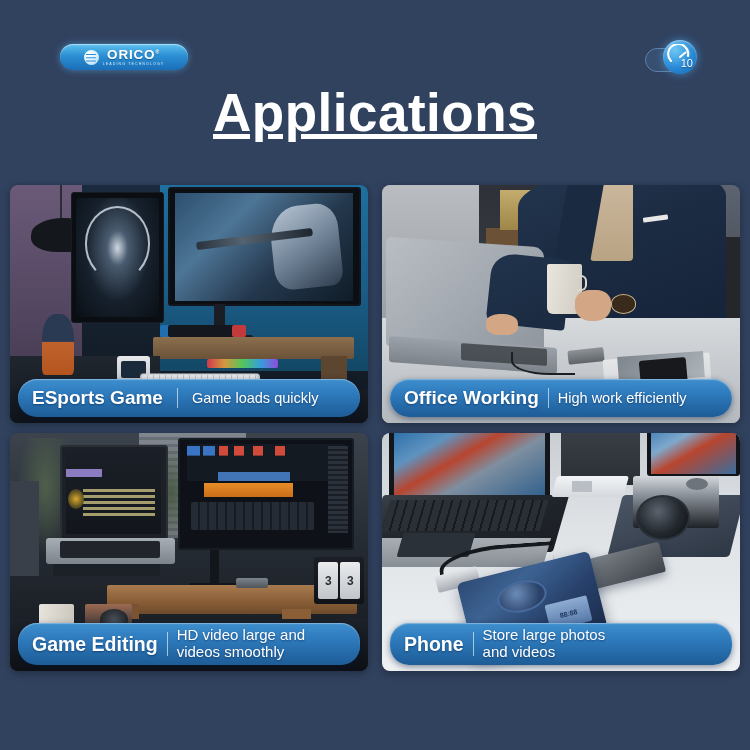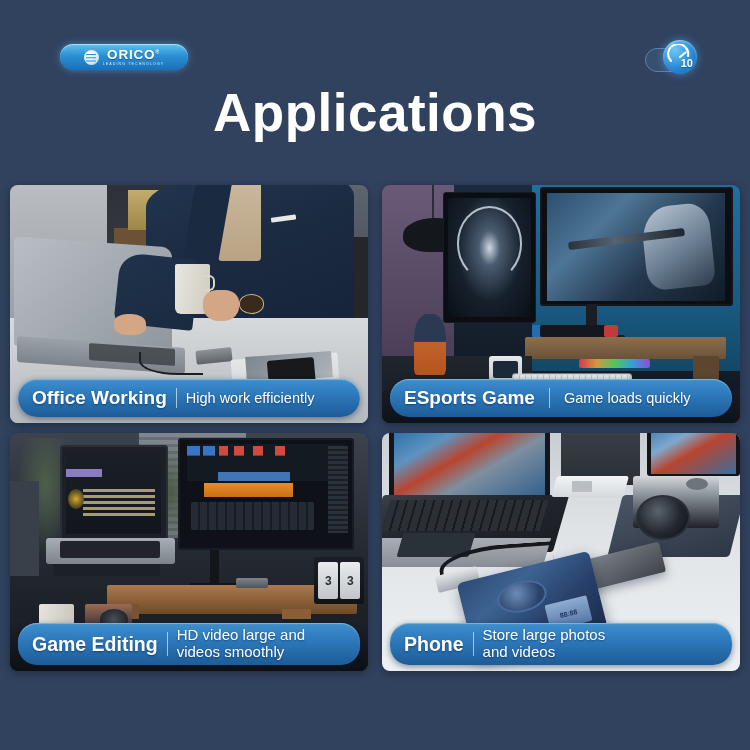--- a/index.html
+++ b/index.html
@@ -47,27 +47,27 @@
   .badge-circle {
     position:absolute; left:18px; top:2px; width:34px; height:34px; border-radius:50%;
     background:radial-gradient(circle at 35% 28%,#6fc8f5 0%,#2a8ad6 55%,#1464ad 100%);
     box-shadow:0 0 8px rgba(80,170,240,.6), inset 0 1px 2px rgba(255,255,255,.45);
     display:flex; align-items:center; justify-content:center;
   }
   .badge-gauge { position:relative; width:26px; height:26px; }
   .badge-gauge svg { position:absolute; left:0; top:0; }
   .badge-num {
     position:absolute; right:0px; bottom:1px;
-    font-size:11px; font-weight:bold; color:#ffffff; line-height:1;
+    font-size:11px; font-weight:normal; color:#ffffff; line-height:1;
     text-shadow:0 1px 1px rgba(0,50,100,.5);
   }
 
   .page-title {
     position:absolute; left:0; top:82px; width:750px; text-align:center;
-    font-size:53px; font-weight:bold; color:#ffffff; letter-spacing:.5px;
+    font-size:53px; font-weight:bold; color:#ffffff; letter-spacing:.5px;text-decoration:underline;
   }
 
   
   .grid {
     position:absolute; left:10px; top:185px;
     width:730px; height:490px;
     display:grid; grid-template-columns:358px 358px; grid-template-rows:238px 238px;
     gap:10px 14px;
   }
   .panel {
@@ -399,54 +399,20 @@
         </svg>
         <div class="badge-num">10</div>
       </div>
     </div>
   </div>
 
   <div class="page-title">Applications</div>
 </div>
 
 <div class="grid">
-
-  <div class="panel">
-    <div class="photo p1">
-      <div class="p1-wallL"></div>
-        <div class="p1-wallbk"></div>
-      <div class="p1-shelf"></div>
-        <div class="p1-box"></div>
-        <div class="p1-clock"></div>
-      <div class="p1-chair"></div>
-      <div class="p1-suit"></div>
-        <div class="p1-shirt"></div>
-        <div class="p1-lapel"></div>
-        <div class="p1-pocket"></div>
-      <div class="p1-desk"></div>
-      <div class="p1-laptop-lid"></div>
-        <div class="p1-laptop-base"></div>
-        <div class="p1-kbd"></div>
-      <div class="p1-arm"></div>
-        <div class="p1-hand"></div>
-      <div class="p1-mug"></div>
-        <div class="p1-hand2"></div>
-        <div class="p1-watch"></div>
-      <div class="p1-cable"></div>
-        <div class="p1-ssd"></div>
-      <div class="p1-mag"></div>
-        <div class="p1-magimg"></div>
-        <div class="p1-phone"></div>
-    </div>
-    <div class="caption">
-      <span class="cap-title">Office Working</span>
-      <span class="cap-div"></span>
-      <span class="cap-desc">High work efficiently</span>
-    </div>
-  </div>
 
   <div class="panel">
     <div class="photo p2">
       <div class="p2-wall"></div>
         <div class="p2-wallL"></div>
         <div class="p2-pegboard"></div>
       <div class="p2-lamp-arm"></div>
         <div class="p2-lamp"></div>
       <div class="p2-mon1">
           <div class="p2-mon1-img"></div>
@@ -472,20 +438,54 @@
       <div class="p2-kbd"></div>
         <div class="p2-kbd-keys"></div>
         <div class="p2-kbd-red"></div>
       <div class="p2-mouse"></div>
         <div class="p2-desk"></div>
     </div>
     <div class="caption wide-gap">
       <span class="cap-title">ESports Game</span>
       <span class="cap-div"></span>
       <span class="cap-desc">Game loads quickly</span>
+    </div>
+  </div>
+
+  <div class="panel">
+    <div class="photo p1">
+      <div class="p1-wallL"></div>
+        <div class="p1-wallbk"></div>
+      <div class="p1-shelf"></div>
+        <div class="p1-box"></div>
+        <div class="p1-clock"></div>
+      <div class="p1-chair"></div>
+      <div class="p1-suit"></div>
+        <div class="p1-shirt"></div>
+        <div class="p1-lapel"></div>
+        <div class="p1-pocket"></div>
+      <div class="p1-desk"></div>
+      <div class="p1-laptop-lid"></div>
+        <div class="p1-laptop-base"></div>
+        <div class="p1-kbd"></div>
+      <div class="p1-arm"></div>
+        <div class="p1-hand"></div>
+      <div class="p1-mug"></div>
+        <div class="p1-hand2"></div>
+        <div class="p1-watch"></div>
+      <div class="p1-cable"></div>
+        <div class="p1-ssd"></div>
+      <div class="p1-mag"></div>
+        <div class="p1-magimg"></div>
+        <div class="p1-phone"></div>
+    </div>
+    <div class="caption">
+      <span class="cap-title">Office Working</span>
+      <span class="cap-div"></span>
+      <span class="cap-desc">High work efficiently</span>
     </div>
   </div>
 
   <div class="panel">
     <div class="photo p3">
       <div class="p3-blinds"></div>
         <div class="p3-plant"></div>
         <div class="p3-plant2"></div>
       <div class="p3-shelfwall"></div>
       <div class="p3-laptop-lid">

